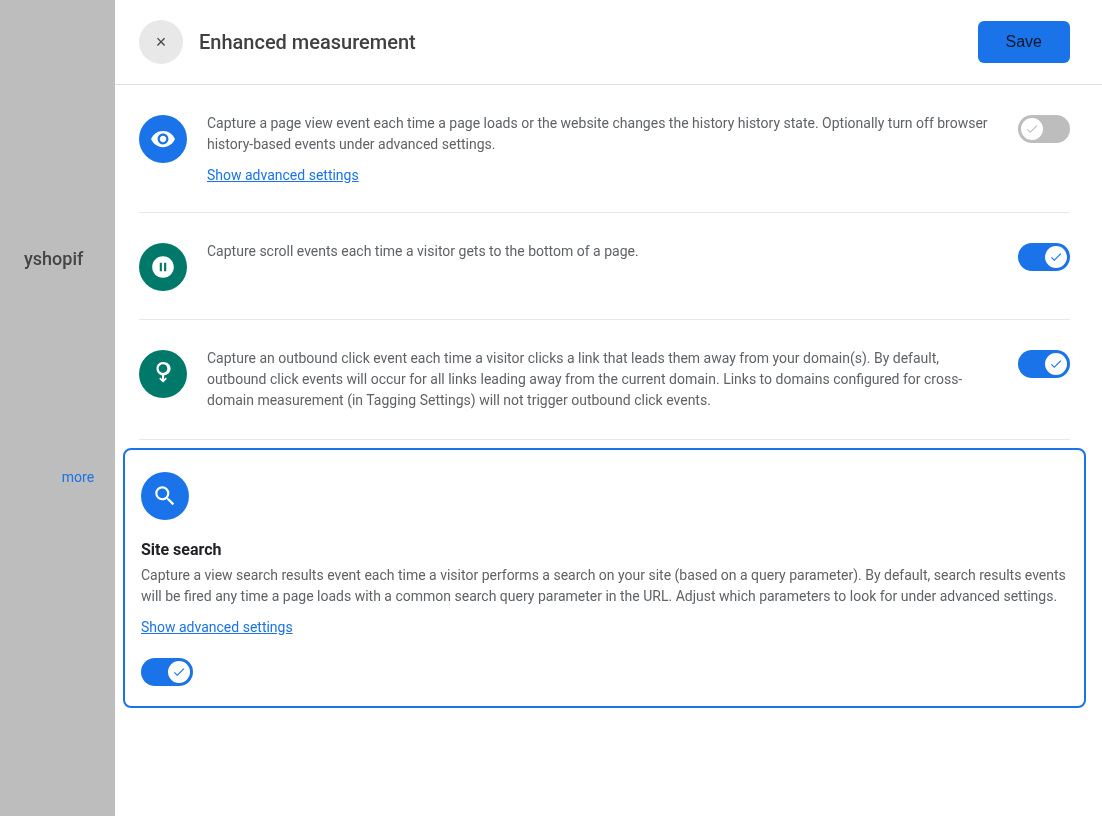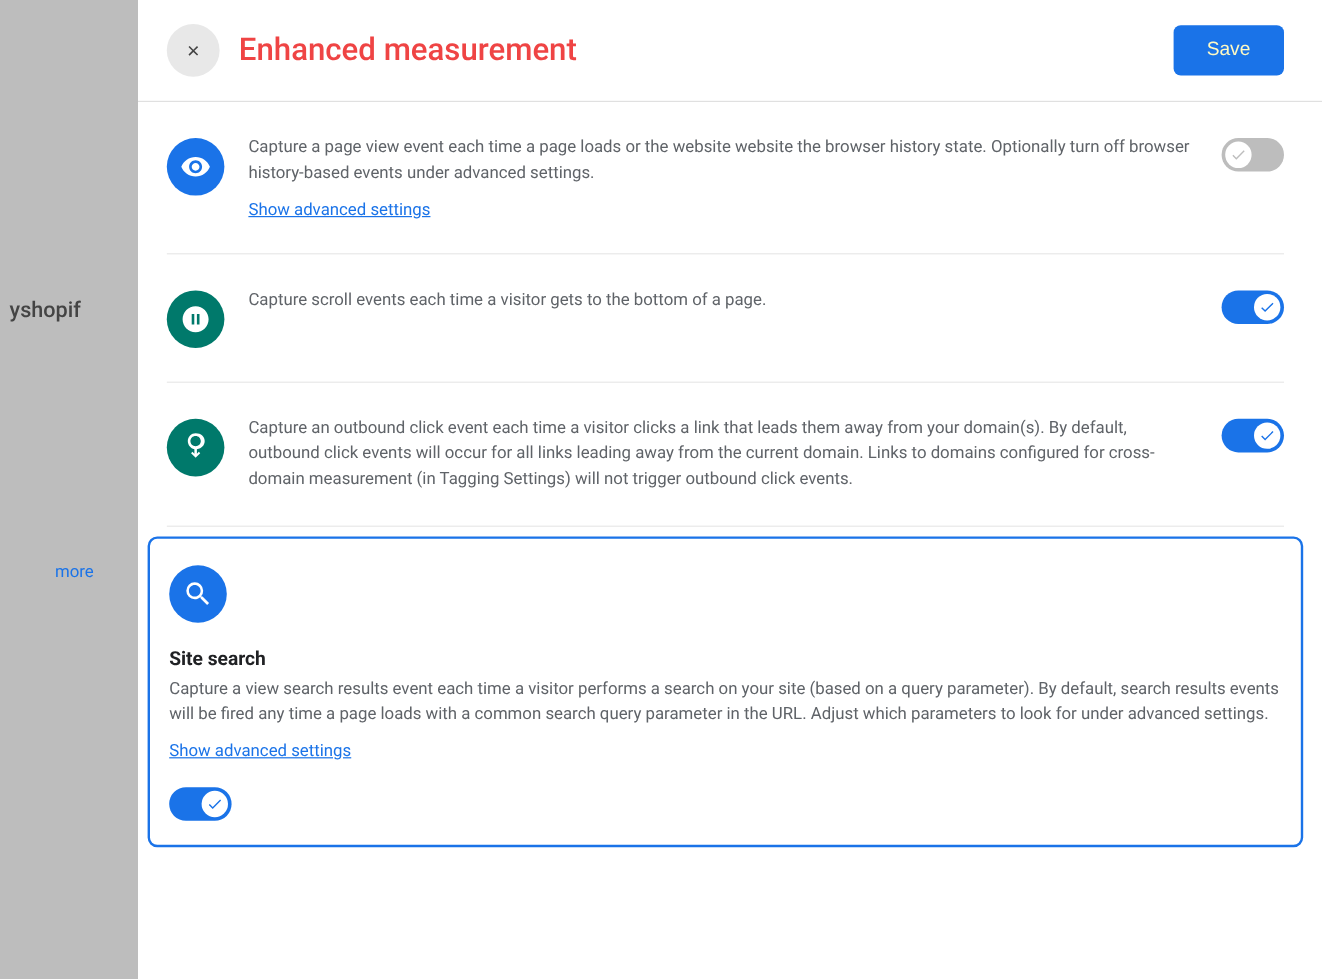--- a/index.html
+++ b/index.html
@@ -17,21 +17,21 @@
       top: 0; left: 0;
       width: 115px;
       height: 816px;
       background: #bdbdbd;
       z-index: 0;
     }
 
     .background-text {
       position: absolute;
       top: 240px;
-      left: 0;
+      left: 16px;
       width: 124px;
       padding: 8px;
       z-index: 1;
     }
 
     .background-text .brand-name {
       font-size: 18px;
       font-weight: 500;
       color: #444;
       word-break: break-all;
@@ -82,28 +82,28 @@
       border: none;
       cursor: pointer;
       display: flex;
       align-items: center;
       justify-content: center;
       font-size: 18px;
       color: #444;
     }
 
     .modal-title {
-      font-size: 26px;
+      font-size: 20px;
       font-weight: 500;
-      color: #ef4444;
+      color: #404040;
     }
 
     .save-btn {
       background: #1a73e8;
-      color: #fef9c3;
+      color: #0f172a;
       border: none;
       border-radius: 6px;
       padding: 12px 28px;
       font-size: 16px;
       font-weight: 500;
       cursor: pointer;
     }
 
     .modal-content {
       padding: 0 32px 32px 24px;
@@ -249,21 +249,21 @@
 
   <div class="modal-content">
 
     <div class="section-item">
       <div class="icon-circle icon-blue">
         <svg viewBox="0 0 24 24" xmlns="http://www.w3.org/2000/svg">
           <path d="M12 4.5C7 4.5 2.73 7.61 1 12c1.73 4.39 6 7.5 11 7.5s9.27-3.11 11-7.5c-1.73-4.39-6-7.5-11-7.5zm0 12.5c-2.76 0-5-2.24-5-5s2.24-5 5-5 5 2.24 5 5-2.24 5-5 5zm0-8c-1.66 0-3 1.34-3 3s1.34 3 3 3 3-1.34 3-3-1.34-3-3-3z"></path>
         </svg>
       </div>
       <div class="section-body">
-        <div class="section-desc">Capture a page view event each time a page loads or the website website the browser history state. Optionally turn off browser history-based events under advanced settings.</div>
+        <div class="section-desc">Capture a page view event each time a page loads or the website changes the history history state. Optionally turn off browser history-based events under advanced settings.</div>
         <a class="show-advanced-link">Show advanced settings</a>
       </div>
       <div class="toggle-container">
         <div class="toggle">
           <div class="toggle-track toggle-off-track"></div>
           <div class="toggle-thumb">
             <svg viewBox="0 0 24 24" fill="#bdbdbd">
               <path d="M9 16.17L4.83 12l-1.42 1.41L9 19 21 7l-1.41-1.41z"></path>
             </svg>
           </div>

